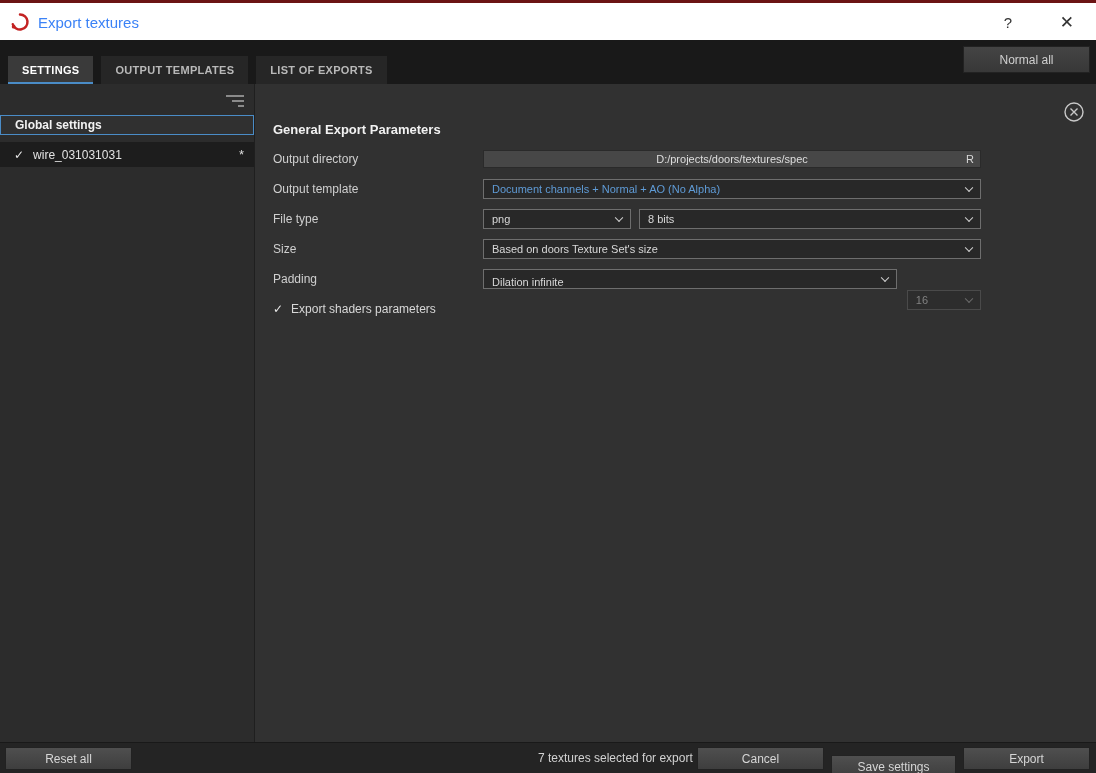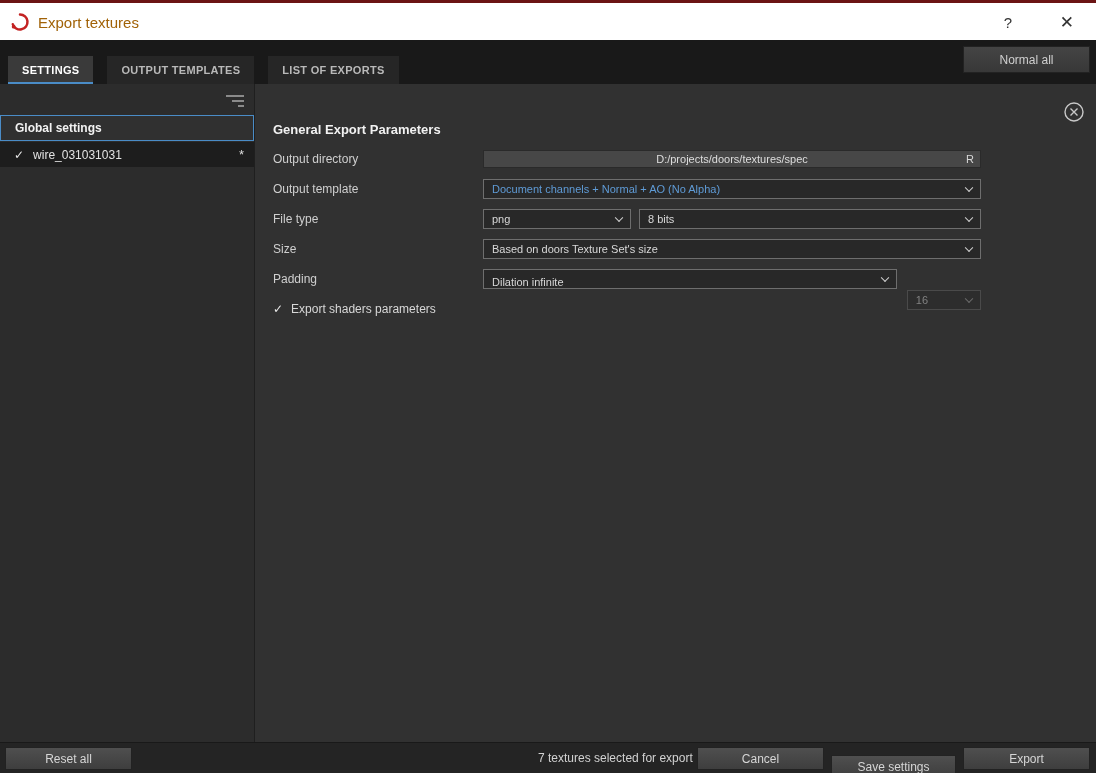--- a/index.html
+++ b/index.html
@@ -10,40 +10,40 @@
   *{box-sizing:border-box;margin:0;padding:0;font-family:"Liberation Sans","DejaVu Sans",sans-serif;}
   html,body{width:1096px;height:773px;overflow:hidden;background:#313131;}
   .window{position:relative;width:1096px;height:773px;background:#313131;}
 
   
   .accent-strip{position:absolute;top:0;left:0;right:0;height:3px;background:#6b1414;}
 
   
   .titlebar{position:absolute;top:3px;left:0;right:0;height:37px;background:#ffffff;}
   .logo{position:absolute;left:10px;top:50%;transform:translateY(-50%);width:20px;height:20px;}
-  .win-title{position:absolute;left:38px;top:50%;transform:translateY(-50%);font-size:15px;color:#a16207;}
+  .win-title{position:absolute;left:38px;top:50%;transform:translateY(-50%);font-size:15px;color:#3b82f6;}
   .help-btn{position:absolute;right:78px;top:50%;transform:translateY(-50%);font-size:15px;color:#333;cursor:pointer;padding:2px 6px;}
   .close-btn{position:absolute;right:16px;top:50%;transform:translateY(-50%);font-size:17px;color:#333;cursor:pointer;padding:2px 6px;}
 
   
   .tabbar{position:absolute;top:40px;left:0;right:0;height:44px;background:#191919;}
-  .tabs{position:absolute;left:8px;bottom:0;display:flex;gap:14px;}
+  .tabs{position:absolute;left:8px;bottom:0;display:flex;gap:8px;}
   .tab{height:28px;line-height:28px;padding:0 14px;background:#262626;color:#b9b9b9;font-size:11px;font-weight:bold;letter-spacing:.3px;cursor:pointer;}
   .tab.active{background:#3a3a3a;color:#ffffff;box-shadow:inset 0 -2px 0 var(--accent-blue);}
   .include-all{position:absolute;right:6px;top:6px;width:127px;height:27px;background:linear-gradient(#444,#383838);border:1px solid #222;color:#cfcfcf;font-size:12px;display:flex;align-items:center;justify-content:center;cursor:pointer;}
 
   
   .sidebar{position:absolute;top:84px;left:0;width:255px;bottom:31px;background:#2c2c2c;border-right:1px solid #1f1f1f;}
   .filter-icon{position:absolute;top:8px;right:10px;width:20px;height:16px;cursor:pointer;}
   .filter-icon span{display:block;height:2px;background:#8a8a8a;margin:3px 0 0 auto;}
   .filter-icon span:nth-child(1){width:18px;}
   .filter-icon span:nth-child(2){width:12px;}
   .filter-icon span:nth-child(3){width:6px;}
   .side-item{position:absolute;left:0;right:0;display:flex;align-items:center;font-size:12px;cursor:pointer;}
-  .item-global{top:31px;height:26px;border:1px solid var(--accent-blue);background:#303030;color:#f2f2f2;font-weight:bold;padding-left:14px;}
+  .item-global{top:31px;height:20px;border:1px solid var(--accent-blue);background:#303030;color:#f2f2f2;font-weight:bold;padding-left:14px;}
   .item-texture{top:58px;height:25px;background:#1d1d1d;color:#e2e2e2;padding:0 10px 0 14px;}
   .check-glyph{color:#e8e8e8;font-size:12px;margin-right:9px;}
   .tex-label{flex:1;}
   .star{color:#dcdcdc;font-size:13px;}
 
   
   .main{position:absolute;top:84px;left:256px;right:0;bottom:31px;background:#313131;}
   .panel-title{position:absolute;top:22px;left:17px;font-size:13px;font-weight:bold;color:#f2f2f2;margin-top:16px;}
   .close-circle{position:absolute;top:16px;right:10px;width:24px;height:24px;cursor:pointer;}
 

